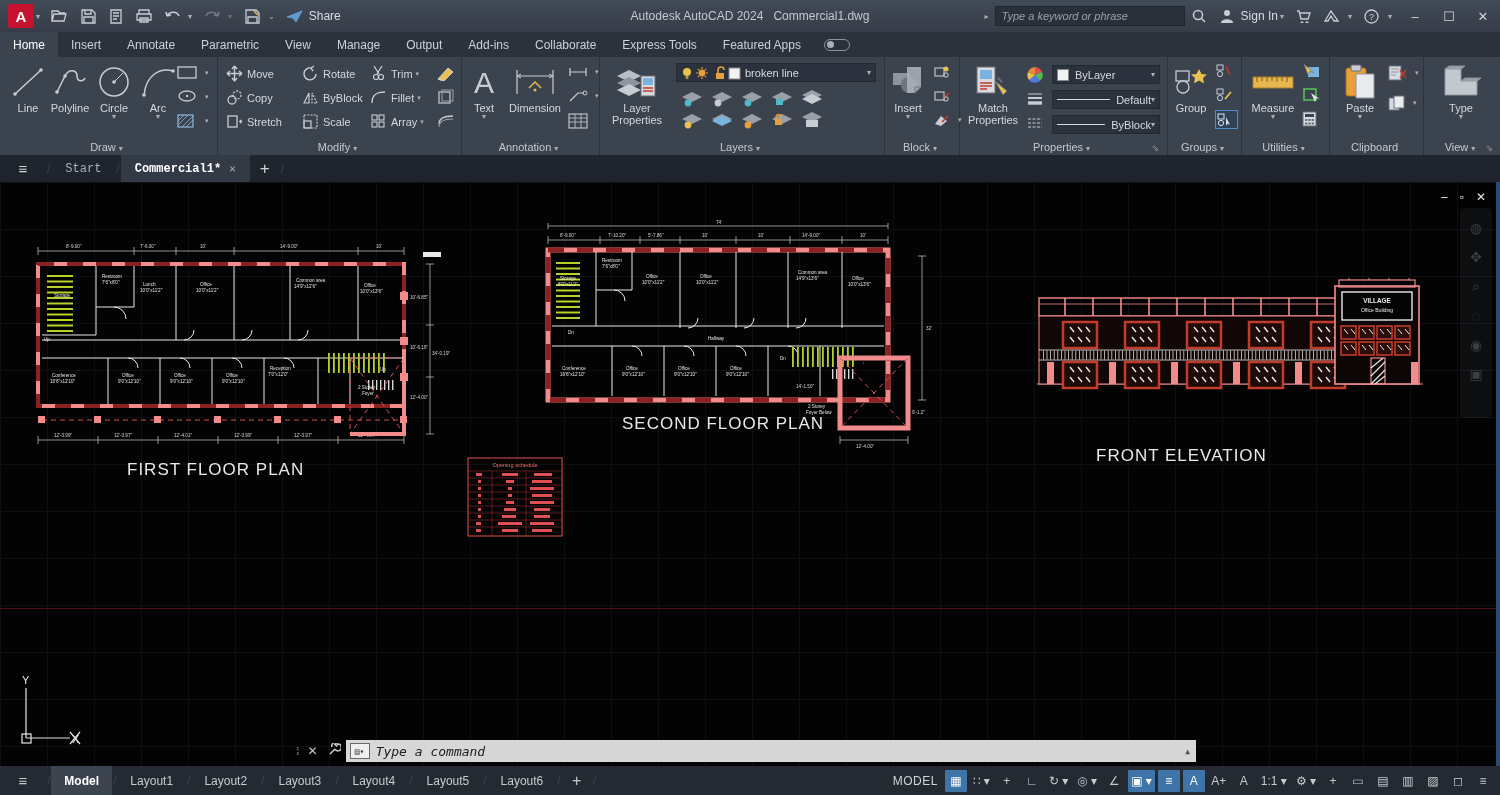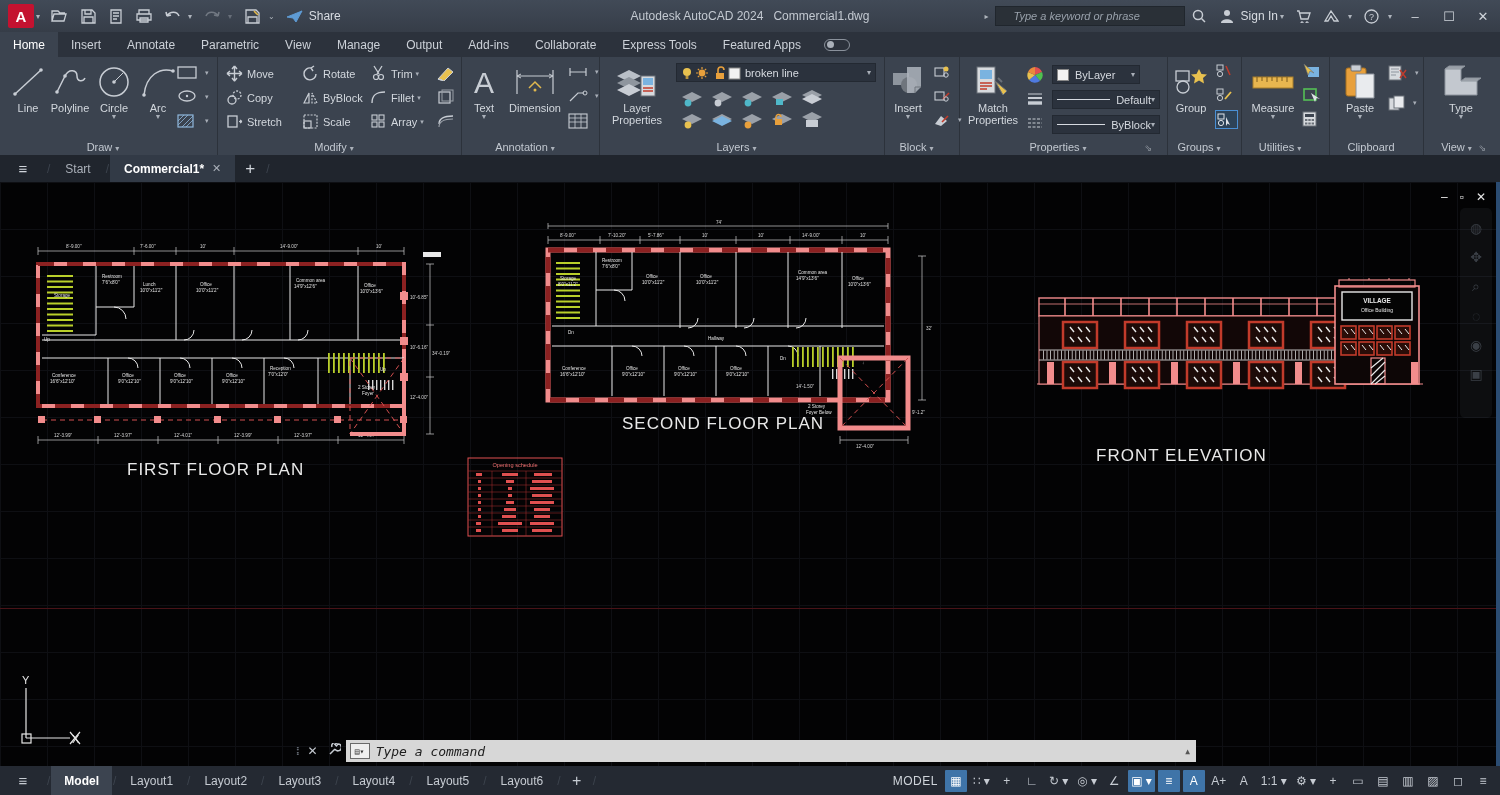--- a/index.html
+++ b/index.html
@@ -13,55 +13,55 @@
     color:#d8dce2; font-size:12px; }
   .alogo { width:26px; height:24px; margin-left:8px; background:#c41230; border-radius:2px;
     color:#fff; font-weight:bold; font-size:15px; display:flex; align-items:center; justify-content:center; }
   .tb-caret { color:#aeb4bc; font-size:8px; margin:0 6px 0 2px; }
   .qicon { width:24px; height:22px; margin:0 2px; display:flex; align-items:center; justify-content:center; }
   .qicon svg { display:block; }
   .dim { opacity:.38; }
   #tb-title { position:absolute; left:0; right:0; text-align:center; color:#c3c9d1; font-size:12px; pointer-events:none; }
   #tb-right { margin-left:auto; display:flex; align-items:center; height:100%; }
   #searchbox { width:190px; height:20px; background:#2a3037; border:1px solid #20262d;
-    color:#99a1ab; font-style:italic; font-size:11px; padding:0 18px; display:flex; align-items:center; }
+    color:#99a1ab; font-style:italic; font-size:11px; padding:0 6px; display:flex; align-items:center; }
   .winbtn { width:34px; height:100%; display:flex; align-items:center; justify-content:center; color:#cfd4da; font-size:13px; }
 
   
   #ribbontabs { position:absolute; left:0; top:32px; width:100%; height:25px; background:#2c323c;
     display:flex; align-items:stretch; color:#ccd1d8; font-size:12px; }
   .rtab { padding:0 13px; display:flex; align-items:center; }
   .rtab.active { background:#3b434f; color:#fff; }
   .rpill { width:26px; height:12px; border:1px solid #8a919b; border-radius:7px; margin:auto 10px;
     display:flex; align-items:center; }
   .rpill i { width:7px; height:7px; border-radius:50%; background:#aab0b9; margin-left:2px; }
 
   
   #ribbon { position:absolute; left:0; top:57px; width:100%; height:98px; background:#3b434f; color:#c9ced6; }
   .panel { position:absolute; top:0; height:98px; border-right:1px solid #2c323b; }
-  .plabel { position:absolute; left:0; right:11px; bottom:2px; text-align:center; font-size:11px; color:#c2c8d0; }
+  .plabel { position:absolute; left:0; right:4px; bottom:2px; text-align:center; font-size:11px; color:#c2c8d0; }
   .plabel .car { font-size:8px; color:#aab0b9; }
   .bigbtn { position:absolute; top:5px; width:52px; text-align:center; font-size:11px; color:#d3d8de; }
   .bigbtn .ic { height:40px; display:flex; align-items:center; justify-content:center; }
   .bigbtn .car { display:block; font-size:7px; color:#a9afb8; line-height:5px; }
   .smallrow { position:absolute; display:flex; align-items:center; font-size:11px; color:#d3d8de; white-space:nowrap; }
   .smallrow svg { margin-right:4px; }
   .sicar { font-size:7px; color:#a9afb8; margin-left:3px; }
   .dd { position:absolute; height:19px; background:#2b323d; border:1px solid #232932;
     display:flex; align-items:center; font-size:11px; color:#d6dae0; padding:0 4px; }
   .dd .car { margin-left:auto; font-size:8px; color:#a9afb8; }
   .swatch { width:12px; height:12px; background:#f2f2f2; margin-right:6px; border:1px solid #888; }
   .lprev { flex:1; height:0; border-top:1.5px solid #d6dae0; margin-right:6px; }
   .selbox { outline:1.5px solid #4a8fd4; background:#2e4358; }
 
   
   #filetabs { position:absolute; left:0; top:155px; width:100%; height:27px; background:#20252d;
     display:flex; align-items:stretch; color:#aab0b9; font-size:12px; }
   .fburger { width:46px; display:flex; align-items:center; justify-content:center; color:#d0d5db; font-size:15px; }
-  .ftab { padding:0 14px; display:flex; align-items:center; gap:8px; }
+  .ftab { padding:0 14px; display:flex; align-items:center; gap:8px;font-family:Liberation Mono, monospace; }
   .ftab.active { background:#323a46; color:#fff; font-weight:bold; }
   .ftab .x { color:#aab0b9; font-weight:normal; font-size:11px; }
   .fslash { color:#3c434d; align-self:center; margin:0 1px; }
   .fplus { width:30px; display:flex; align-items:center; justify-content:center; color:#d0d5db; font-size:17px; }
 
   
   #canvas { position:absolute; left:0; top:182px; width:1500px; height:584px; background:#030304; overflow:hidden;
     background-image:
       repeating-linear-gradient(to right, #0e0f13 0 1px, transparent 1px 47px),
       repeating-linear-gradient(to bottom, #0e0f13 0 1px, transparent 1px 47px); }
@@ -525,21 +525,21 @@
       <div class="smallrow" style="left:66px;top:9px">
         <svg width="18" height="18">
             <circle cx="9" cy="9" r="8" fill="#3b434f"></circle>
             <path d="M9 9 L9 1 A8 8 0 0 1 16 6 Z" fill="#e05050"></path>
             <path d="M9 9 L16 6 A8 8 0 0 1 14 15 Z" fill="#4fc04f"></path>
             <path d="M9 9 L14 15 A8 8 0 0 1 3 14 Z" fill="#4f7ae0"></path>
             <path d="M9 9 L3 14 A8 8 0 0 1 2 6 Z" fill="#e8c14f"></path>
             <path d="M9 9 L2 6 A8 8 0 0 1 9 1 Z" fill="#e88a3c"></path>
           </svg>
         </div>
-      <div class="dd" style="left:92px;top:8px;width:88px">
+      <div class="dd" style="left:92px;top:8px;width:108px">
         <span class="swatch"></span>
           <span>ByLayer</span>
           <span class="car">▾</span>
         </div>
       <div class="smallrow" style="left:66px;top:34px">
         <svg width="18" height="14">
             <path d="M2 3 H16" stroke="#c8cdd4" stroke-width="1"></path>
             <path d="M2 7 H16" stroke="#c8cdd4" stroke-width="2"></path>
             <path d="M2 12 H16" stroke="#c8cdd4" stroke-width="3.4"></path>
           </svg>

